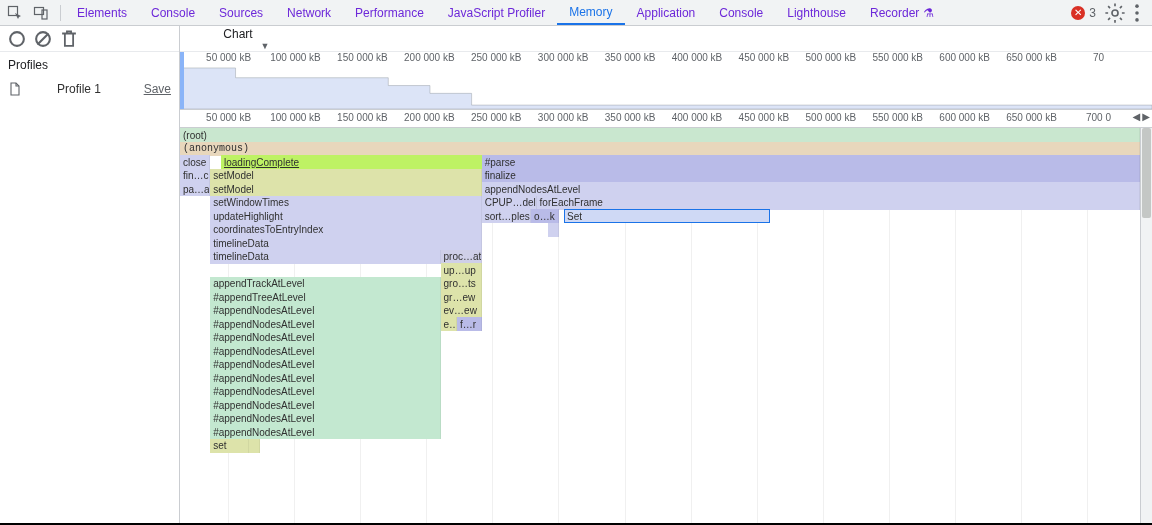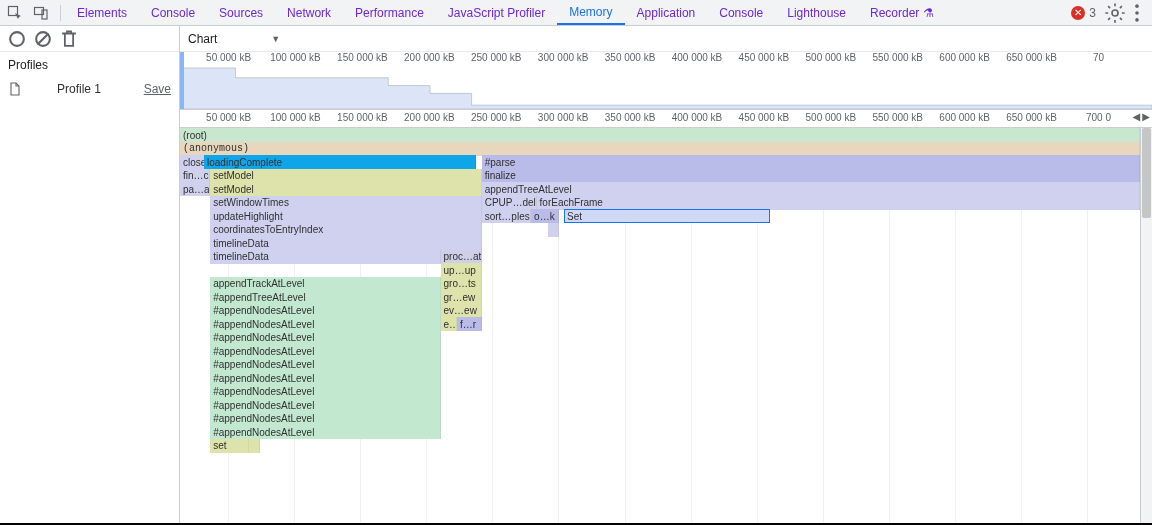--- a/index.html
+++ b/index.html
@@ -118,20 +118,21 @@
   .chart-select-row {
     height: 26px;
     display: flex; align-items: center;
     padding: 0 8px;
     border-bottom: 1px solid #e8eaed;
   }
   .chart-select {
     display: flex; align-items: center;
     color: #202124;
     min-width: 100px;
+    flex-direction: column;
   }
   .chart-select .arrow {
     margin-left: 54px;
     font-size: 9px; color: #5f6368;
   }
   .overview {
     height: 58px;
     position: relative;
     border-bottom: 1px solid #cacdd1;
     background: #fff;
@@ -361,28 +362,28 @@
           <div style="position: absolute; top: 0px; bottom: 0px; width: 1px; background: rgb(240, 240, 240); left: 53.1884%;"></div>
           <div style="position: absolute; top: 0px; bottom: 0px; width: 1px; background: rgb(240, 240, 240); left: 60.0725%;"></div>
           <div style="position: absolute; top: 0px; bottom: 0px; width: 1px; background: rgb(240, 240, 240); left: 66.9565%;"></div>
           <div style="position: absolute; top: 0px; bottom: 0px; width: 1px; background: rgb(240, 240, 240); left: 73.8406%;"></div>
           <div style="position: absolute; top: 0px; bottom: 0px; width: 1px; background: rgb(240, 240, 240); left: 80.7246%;"></div>
           <div style="position: absolute; top: 0px; bottom: 0px; width: 1px; background: rgb(240, 240, 240); left: 87.6087%;"></div>
           <div style="position: absolute; top: 0px; bottom: 0px; width: 1px; background: rgb(240, 240, 240); left: 94.4928%;"></div>
           <div class="flame-row" style="top: 0px; left: 0px; width: 960px; background: rgb(201, 231, 207);">(root)</div>
           <div class="flame-row" style="top: 13.5px; left: 0px; width: 960px; background: rgb(232, 215, 188); font-family: Liberation Mono, monospace;">(anonymous)</div>
           <div class="flame-row" style="top: 27px; left: 0px; width: 30.1714px; background: rgb(207, 209, 239);">close</div>
-          <div class="flame-row" style="top: 27px; left: 24px; width: 271.543px; background: #0ea5e9;">loadingComplete</div>
+          <div class="flame-row" style="top: 27px; left: 41px; width: 271.543px; background: #bef264; text-decoration: underline;">loadingComplete</div>
           <div class="flame-row" style="top: 27px; left: 301.714px; width: 658.286px; background: rgb(185, 187, 232);">#parse</div>
           <div class="flame-row" style="top: 40.5px; left: 0px; width: 30.1714px; background: rgb(207, 209, 239);">fin…ce</div>
           <div class="flame-row" style="top: 40.5px; left: 30.1714px; width: 271.543px; background: rgb(221, 227, 170);">setModel</div>
           <div class="flame-row" style="top: 40.5px; left: 301.714px; width: 658.286px; background: rgb(185, 187, 232);">finalize</div>
           <div class="flame-row" style="top: 54px; left: 0px; width: 30.1714px; background: rgb(207, 209, 239);">pa…at</div>
           <div class="flame-row" style="top: 54px; left: 30.1714px; width: 271.543px; background: rgb(221, 227, 170);">setModel</div>
-          <div class="flame-row" style="top: 54px; left: 301.714px; width: 658.286px; background: rgb(207, 209, 239);">appendTreeAtLevel</div>
+          <div class="flame-row" style="top: 54px; left: 301.714px; width: 658.286px; background: rgb(207, 209, 239);">appendNodesAtLevel</div>
           <div class="flame-row" style="top: 67.5px; left: 30.1714px; width: 271.543px; background: rgb(207, 209, 239);">setWindowTimes</div>
           <div class="flame-row" style="top: 67.5px; left: 301.714px; width: 54.8571px; background: rgb(207, 209, 239);">CPUP…del</div>
           <div class="flame-row" style="top: 67.5px; left: 356.571px; width: 603.429px; background: rgb(207, 209, 239);">forEachFrame</div>
           <div class="flame-row" style="top: 81px; left: 30.1714px; width: 271.543px; background: rgb(207, 209, 239);">updateHighlight</div>
           <div class="flame-row" style="top: 81px; left: 301.714px; width: 49.3714px; background: rgb(207, 209, 239);">sort…ples</div>
           <div class="flame-row" style="top: 81px; left: 351.086px; width: 27.4286px; background: rgb(185, 187, 232);">o…k</div>
           <div class="flame-row sel" style="top: 81px; left: 384px; width: 205.714px; background: rgb(207, 217, 245);">Set</div>
           <div class="flame-row" style="top: 94.5px; left: 30.1714px; width: 271.543px; background: rgb(207, 209, 239);">coordinatesToEntryIndex</div>
           <div class="flame-row" style="top: 94.5px; left: 367.543px; width: 10.9714px; background: rgb(207, 209, 239);"></div>
           <div class="flame-row" style="top: 108px; left: 30.1714px; width: 271.543px; background: rgb(207, 209, 239);">timelineData</div>

